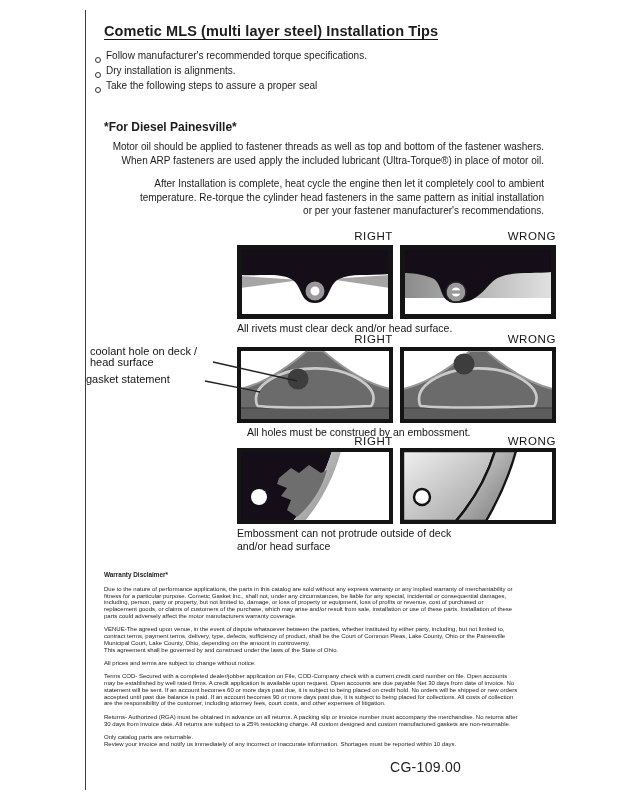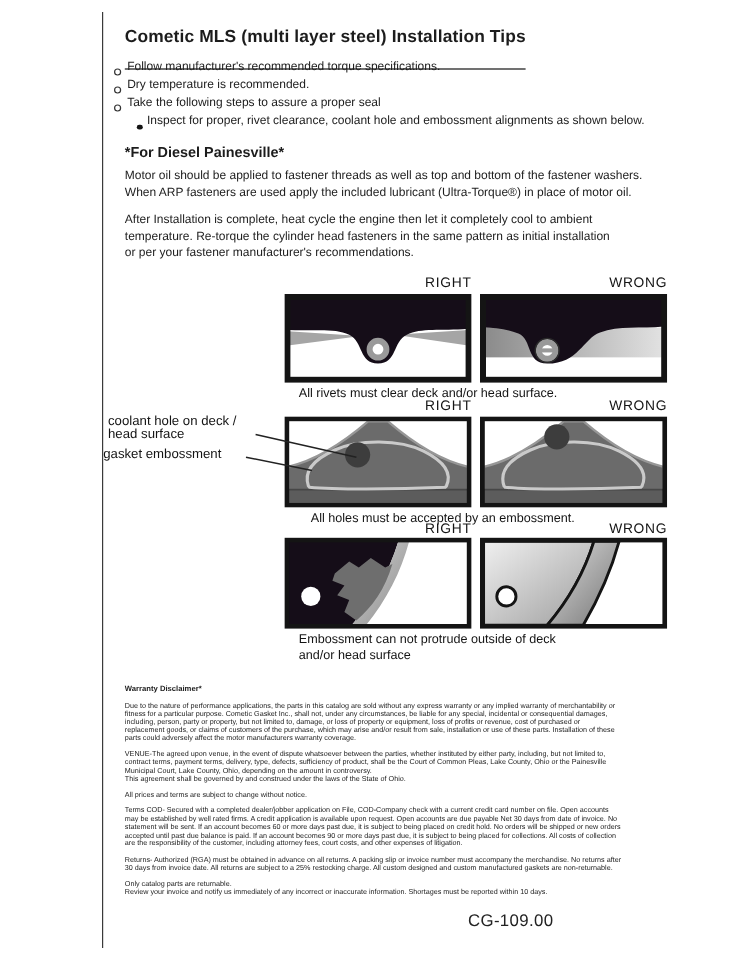--- a/index.html
+++ b/index.html
@@ -3,35 +3,35 @@
 <meta charset="utf-8">
 <style>
   html,body{margin:0;padding:0;background:#ffffff;}
   .page{
     position:relative;width:618px;height:800px;background:#ffffff;overflow:hidden;
     font-family:"Liberation Sans","DejaVu Sans",sans-serif;color:#1c1c1c;
   }
   .vrule{position:absolute;left:85px;top:10px;width:1px;height:780px;background:#3a3a3a;}
   .title{
     position:absolute;left:104px;top:23px;font-size:14.5px;font-weight:bold;
-    border-bottom:1.6px solid #141414;padding-bottom:18px;letter-spacing:.1px;
+    border-bottom:1.6px solid #141414;padding-bottom:0;letter-spacing:.1px;
   }
   .bullets{position:absolute;left:95px;top:48px;width:505px;font-size:10px;line-height:15px;}
   .b-row{display:flex;align-items:flex-end;}
   .b-row .ring{flex:0 0 auto;width:4px;height:4px;border:1px solid #333;border-radius:50%;margin:5px 5px 0 0;}
   .b-sub{padding-left:19px;}
   .b-sub .dot{flex:0 0 auto;width:4.5px;height:4.5px;background:#141414;border-radius:50%;margin:5px 4px 0 0;}
   .diesel{position:absolute;left:104px;top:120px;width:440px;}
   .diesel h2{margin:0 0 6px 0;font-size:12px;font-weight:bold;}
-  .diesel p{margin:0 0 10px 0;font-size:10px;line-height:13.5px;white-space:pre-line;}
+  .diesel p{margin:0 0 10px 0;font-size:10px;line-height:13.5px;white-space:pre-line;text-align:right;}
   .diesel p.note{margin-top:3px;}
   .dg-label{position:absolute;width:156px;text-align:right;font-size:11.5px;letter-spacing:.6px;color:#141414;}
   .dg-box{position:absolute;width:156px;}
   .dg-box svg{display:block;}
-  .dg-cap{position:absolute;font-size:10.5px;line-height:12.5px;color:#141414;white-space:pre-line;margin-left:12px;}
+  .dg-cap{position:absolute;font-size:10.5px;line-height:12.5px;color:#141414;white-space:pre-line;}
   .anno{position:absolute;width:122px;text-align:left;font-size:11px;line-height:11px;color:#141414;}
   .leader{position:absolute;left:118px;top:338px;pointer-events:none;}
   .disclaimer{position:absolute;left:104px;top:572px;width:414px;font-size:6px;line-height:6.8px;color:#222;}
   .disclaimer h3{margin:0 0 7px 0;font-size:6.4px;font-weight:bold;}
   .disclaimer p{margin:0 0 6.5px 0;}
   .disclaimer p.tight{margin-bottom:0;}
   .footer-code{position:absolute;left:390px;top:759px;font-size:14px;letter-spacing:.3px;color:#222;}
 </style>
 </head>
 <body>
@@ -42,29 +42,25 @@
 
   <div class="title">Cometic MLS (multi layer steel) Installation Tips</div>
 
   <div class="bullets">
     <div class="b-row">
       <span class="ring"></span>
       <span>Follow manufacturer's recommended torque specifications.</span>
     </div>
     <div class="b-row">
       <span class="ring"></span>
-      <span>Dry temperature is recommended.</span>
+      <span>Dry installation is alignments.</span>
     </div>
     <div class="b-row">
       <span class="ring"></span>
       <span>Take the following steps to assure a proper seal</span>
-    </div>
-    <div class="b-row b-sub">
-      <span class="dot"></span>
-      <span>Inspect for proper, rivet clearance, coolant hole and embossment alignments as shown below.</span>
     </div>
   </div>
 
   <div class="diesel">
     <h2>*For Diesel Painesville*</h2>
     <p>Motor oil should be applied to fastener threads as well as top and bottom of the fastener washers.
 When ARP fasteners are used apply the included lubricant (Ultra-Torque®) in place of motor oil.</p>
     <p>After Installation is complete, heat cycle the engine then let it completely cool to ambient
 temperature. Re-torque the cylinder head fasteners in the same pattern as initial installation
 or per your fastener manufacturer's recommendations.</p>
@@ -101,21 +97,21 @@
       <rect x="2.5" y="2.5" width="151" height="69" fill="none" stroke="#141414" stroke-width="5"></rect>
     </svg>
   </div>
   <div class="dg-cap" style="left:237px;top:322px">All rivets must clear deck and/or head surface.</div>
 
   <div class="dg-label" style="left:237px;top:333px">RIGHT</div>
   <div class="dg-label" style="left:400px;top:333px">WRONG</div>
 
   <div class="anno" style="left:90px;top:346px">coolant hole on
 deck / head surface</div>
-  <div class="anno" style="left:86px;top:374px">gasket embossment</div>
+  <div class="anno" style="left:86px;top:374px">gasket statement</div>
 
   <div class="dg-box" style="left:237px;top:347px">
     <svg width="156" height="76" viewBox="0 0 156 76">
       <rect width="156" height="76" fill="#ffffff"></rect>
       <path d="M3,72 L3,42 C30,36 56,16 70,4 L86,4 C100,16 126,36 153,42 L153,72 Z" fill="#6b6b6b" stroke="#979797" stroke-width="2"></path>
       <rect x="3" y="61" width="150" height="11" fill="#5c5c5c"></rect>
       <line x1="3" y1="61" x2="153" y2="61" stroke="#474747" stroke-width="1.4"></line>
       <path d="M20,58 C16,46 24,36 42,28 C62,19 96,19 116,29 C132,37 140,47 135,58 L134,59 C90,61 40,61 21,59 Z" fill="none" stroke="#cacaca" stroke-width="2.6"></path>
       <circle cx="61" cy="32" r="10.5" fill="#3d3d3d"></circle>
       <rect x="2" y="2" width="152" height="72" fill="none" stroke="#141414" stroke-width="4"></rect>
@@ -131,21 +127,21 @@
       <circle cx="64" cy="17" r="10.5" fill="#3d3d3d"></circle>
       <rect x="2" y="2" width="152" height="72" fill="none" stroke="#141414" stroke-width="4"></rect>
     </svg>
   </div>
 
   <svg class="leader" width="185" height="62" viewBox="0 0 185 62">
     <line x1="95" y1="24" x2="179" y2="43" stroke="#222222" stroke-width="1.3"></line>
     <line x1="87" y1="43" x2="142" y2="54" stroke="#222222" stroke-width="1.3"></line>
   </svg>
 
-  <div class="dg-cap" style="left:247px;top:426px">All holes must be accepted by an embossment.</div>
+  <div class="dg-cap" style="left:247px;top:426px">All holes must be construed by an embossment.</div>
 
   <div class="dg-label" style="left:237px;top:435px">RIGHT</div>
   <div class="dg-label" style="left:400px;top:435px">WRONG</div>
 
   <div class="dg-box" style="left:237px;top:448px">
     <svg width="156" height="76" viewBox="0 0 156 76">
       <defs>
         <linearGradient id="g3" x1="0" y1="0" x2="1" y2="1">
           <stop offset="0" stop-color="#d2d2d2"></stop>
             <stop offset="1" stop-color="#8c8c8c"></stop>

